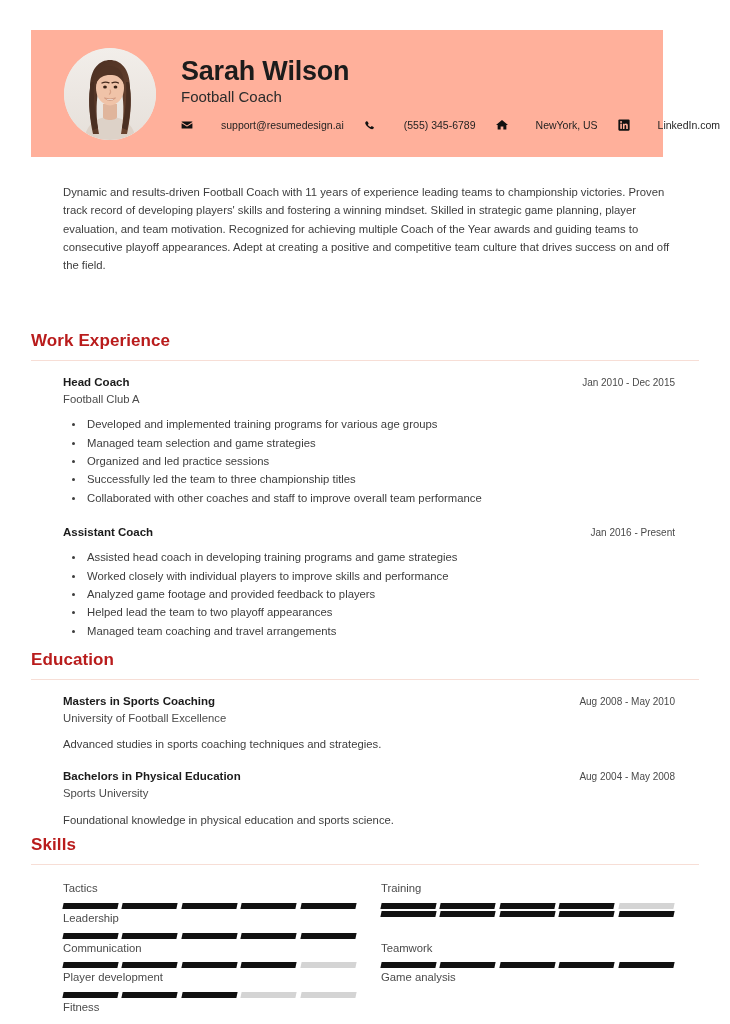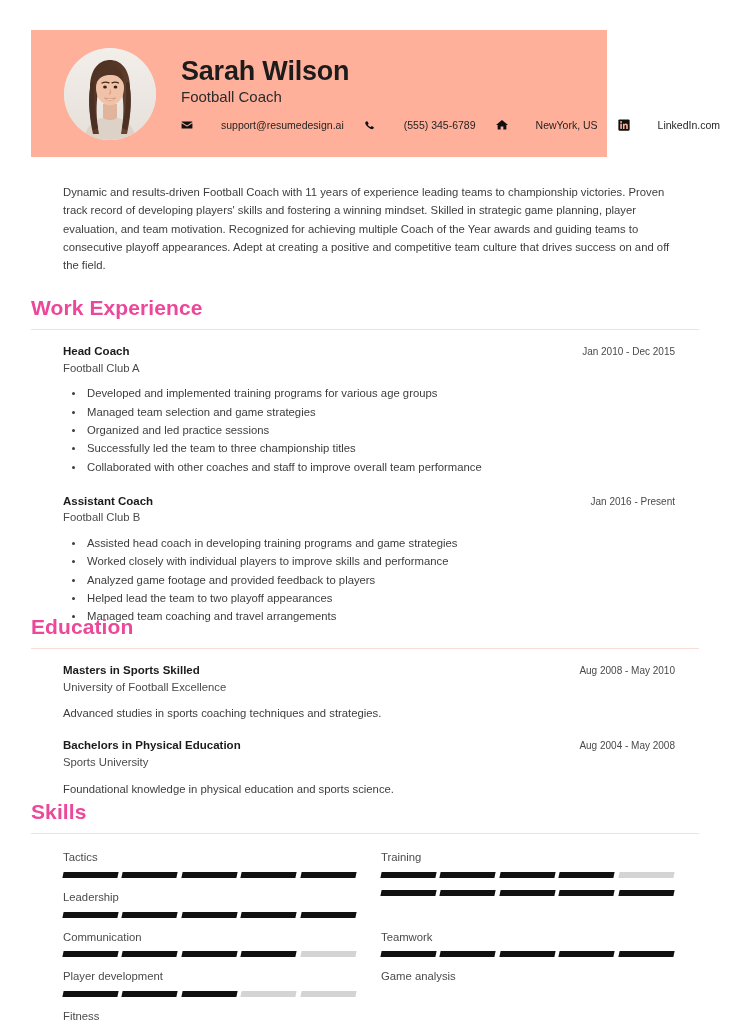--- a/index.html
+++ b/index.html
@@ -20,21 +20,21 @@
     width: 730px;
     height: 1024px;
     background: #ffffff;
   }
 
   
   .header {
     position: absolute;
     left: 31px;
     top: 30px;
-    width: 576px;
+    width: 632px;
     height: 127px;
     background: #ffb09b;
     display: flex;
     align-items: center;
   }
   .avatar-wrap {
     margin-left: 33px;
     width: 92px;
     height: 92px;
     border-radius: 50%;
@@ -98,24 +98,25 @@
     top: 183px;
     width: 611px;
     font-size: 11.3px;
     line-height: 1.62;
     color: #3d3d3d;
     text-align: left;
   }
 
   
   .section-title {
-    font-size: 21px;
+    font-size: 17px;
     font-weight: bold;
-    color: #ec4899;
+    color: #b91c1c;
     letter-spacing: 0.1px;
+    margin-top: 35px;
   }
   .section-rule {
     border: 0;
     border-top: 1px solid #f7ded6;
     margin: 9px 0 0 0;
     width: 668px;
   }
   .sec {
     position: absolute;
     left: 31px;
@@ -173,21 +174,21 @@
   
   .skills-grid {
     margin-top: 16px;
     padding-left: 32px;
     display: grid;
     grid-template-columns: 318px 318px;
     column-gap: 0px;
     row-gap: 0px;
   }
   .skill {
-    margin-bottom: 12px;
+    margin-bottom: 2px;
   }
   .skill-name {
     font-size: 11.3px;
     color: #4b4b4b;
     line-height: 1.4;
     margin-bottom: 6px;
   }
   .bar {
     display: flex;
     width: 293px;
@@ -320,38 +321,37 @@
         <li>Successfully led the team to three championship titles</li>
         <li>Collaborated with other coaches and staff to improve overall team performance</li>
       </ul>
     </div>
 
     <div class="entry" style="margin-top:18px;">
       <div class="entry-head">
         <div class="role">Assistant Coach</div>
         <div class="dates">Jan 2016 - Present</div>
       </div>
-      <div class="org">Football Club B</div>
       <ul class="bullets">
         <li>Assisted head coach in developing training programs and game strategies</li>
         <li>Worked closely with individual players to improve skills and performance</li>
         <li>Analyzed game footage and provided feedback to players</li>
         <li>Helped lead the team to two playoff appearances</li>
         <li>Managed team coaching and travel arrangements</li>
       </ul>
     </div>
   </div>
 
   <div class="sec" id="sec-edu">
     <div class="section-title">Education</div>
     <hr class="section-rule">
 
     <div class="entry" style="margin-top:14px;">
       <div class="entry-head">
-        <div class="role">Masters in Sports Skilled</div>
+        <div class="role">Masters in Sports Coaching</div>
         <div class="dates">Aug 2008 - May 2010</div>
       </div>
       <div class="org">University of Football Excellence</div>
       <div class="edu-desc">Advanced studies in sports coaching techniques and strategies.</div>
     </div>
 
     <div class="entry" style="margin-top:16px;">
       <div class="entry-head">
         <div class="role">Bachelors in Physical Education</div>
         <div class="dates">Aug 2004 - May 2008</div>

